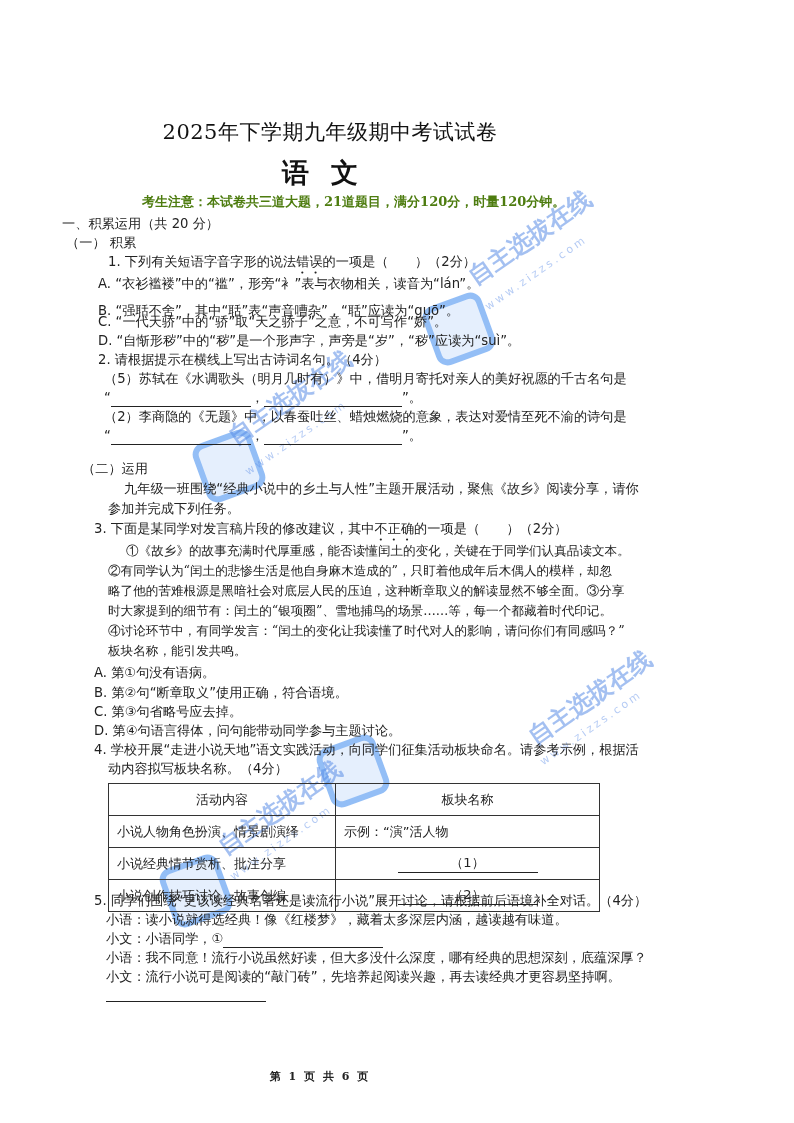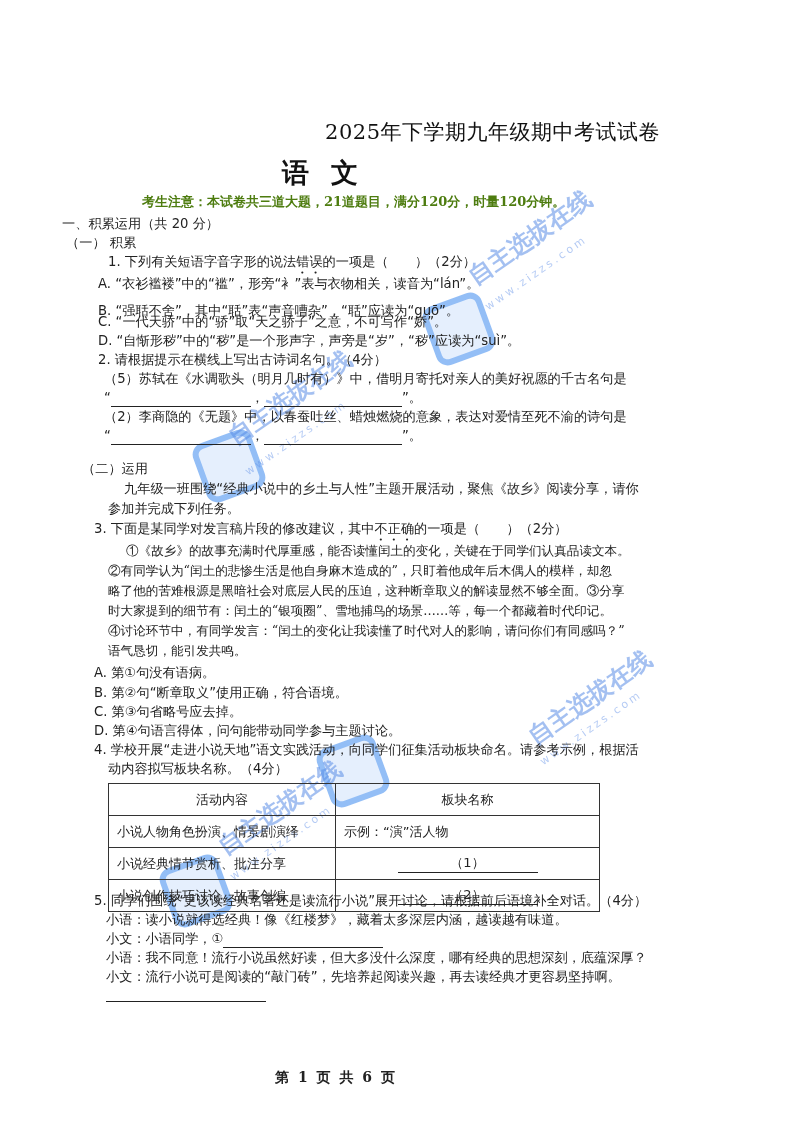--- a/index.html
+++ b/index.html
@@ -2,37 +2,37 @@
 <html><head>
 <meta charset="utf-8">
 <style>
   html, body { margin: 0; padding: 0; background: #ffffff; }
   body {
     width: 794px; height: 1123px; position: relative; overflow: hidden;
     font-family: "DejaVu Serif", "Liberation Serif", serif;
     color: #1a1a1a;
   }
   .abs { position: absolute; white-space: nowrap; }
-  .title { left: 0; width: 660px; top: 118px; text-align: right; font-size: 21px; letter-spacing: 0.5px; color:#111; }
+  .title { left: 0; width: 660px; top: 118px; text-align: center; font-size: 21px; letter-spacing: 0.5px; color:#111; }
   .subject { left: 0; width: 662px; top: 155px; text-align: center; font-size: 27px; font-weight: bold; letter-spacing: 22px; color:#111; }
   .notice { left: 142px; top: 193px; font-size: 13px; font-weight: bold; color:#4d7c0f;text-align:center; }
   .t { font-size: 13.2px; color: #222; font-family: "DejaVu Sans", "Liberation Sans", sans-serif; }
   .kai { font-size: 12.6px; color: #222; font-family: "DejaVu Serif", serif; }
   .blank { display: inline-block; border-bottom: 1px solid #222; height: 14px; vertical-align: bottom; }
   .emph { text-emphasis: dot; -webkit-text-emphasis: dot; text-emphasis-position: under; -webkit-text-emphasis-position: under; }
   table.blocks {
     position: absolute; left: 108px; top: 756px; width: 492px;
     border-collapse: collapse; font-family: "DejaVu Sans", sans-serif; font-size: 13px; color:#222;
   }
   table.blocks td { border: 1.5px solid #333; height: 31px; padding: 0 8px; }
   table.blocks td.c1 { width: 210px; }
   table.blocks tr.head td { text-align: center; }
   .fillcell { text-align: center; }
   .fillcell span { display: inline-block; width: 140px; border-bottom: 1px solid #222; line-height: 18px; }
-  .footer { left: 18px; width: 636px; top: 1069px; text-align: center; font-size: 14px; font-weight: bold; color: #222; letter-spacing: 2px; }
+  .footer { left: 2px; width: 636px; top: 1069px; text-align: center; font-size: 11px; font-weight: bold; color: #222; letter-spacing: 2px; }
   .wm { position: absolute; pointer-events: none; }
   .wm-text { color: rgba(90,140,230,0.55); font-size: 24px; font-weight: bold; transform: rotate(-35deg); transform-origin: left bottom; white-space: nowrap; }
   .wm-url { color: rgba(90,140,230,0.45); font-size: 11px; letter-spacing: 3px; transform: rotate(-35deg); transform-origin: left bottom; white-space: nowrap; font-family: "DejaVu Sans", sans-serif; }
   .wm-logo { width: 50px; height: 50px; border-radius: 12px; border: 6px solid rgba(80,150,240,0.55); background: rgba(180,210,250,0.35); transform: rotate(-20deg); }
 </style>
 </head>
 <body>
 
 <div class="wm" style="left:428px;top:298px;">
     <div class="wm-logo"></div>
@@ -101,21 +101,21 @@
 <div class="abs t" style="left:108px;top:500px;">参加并完成下列任务。</div>
 
 <div class="abs t" style="left:94px;top:520px;">
   <span>3. 下面是某同学对发言稿片段的修改建议，其中</span><span class="emph">不正确</span><span>的一项是（　　）（2分）</span>
 </div>
 <div class="abs kai" style="left:126px;top:543px;">①《故乡》的故事充满时代厚重感，能否读懂闰土的变化，关键在于同学们认真品读文本。</div>
 <div class="abs kai" style="left:108px;top:563px;">②有同学认为“闰土的悲惨生活是他自身麻木造成的”，只盯着他成年后木偶人的模样，却忽</div>
 <div class="abs kai" style="left:108px;top:583px;">略了他的苦难根源是黑暗社会对底层人民的压迫，这种断章取义的解读显然不够全面。③分享</div>
 <div class="abs kai" style="left:108px;top:603px;">时大家提到的细节有：闰土的“银项圈”、雪地捕鸟的场景……等，每一个都藏着时代印记。</div>
 <div class="abs kai" style="left:108px;top:623px;">④讨论环节中，有同学发言：“闰土的变化让我读懂了时代对人的影响，请问你们有同感吗？”</div>
-<div class="abs kai" style="left:108px;top:643px;">语气恳切，能引发共鸣。</div>
+<div class="abs kai" style="left:108px;top:643px;">板块名称，能引发共鸣。</div>
 <div class="abs t" style="left:94px;top:664px;">A. 第①句没有语病。</div>
 <div class="abs t" style="left:94px;top:684px;">B. 第②句“断章取义”使用正确，符合语境。</div>
 <div class="abs t" style="left:94px;top:703px;">C. 第③句省略号应去掉。</div>
 <div class="abs t" style="left:94px;top:722px;">D. 第④句语言得体，问句能带动同学参与主题讨论。</div>
 
 <div class="abs t" style="left:94px;top:741px;">4. 学校开展“走进小说天地”语文实践活动，向同学们征集活动板块命名。请参考示例，根据活</div>
 <div class="abs t" style="left:108px;top:760px;">动内容拟写板块名称。（4分）</div>
 
 <table class="blocks" style="top:783px;">
   <tbody>

